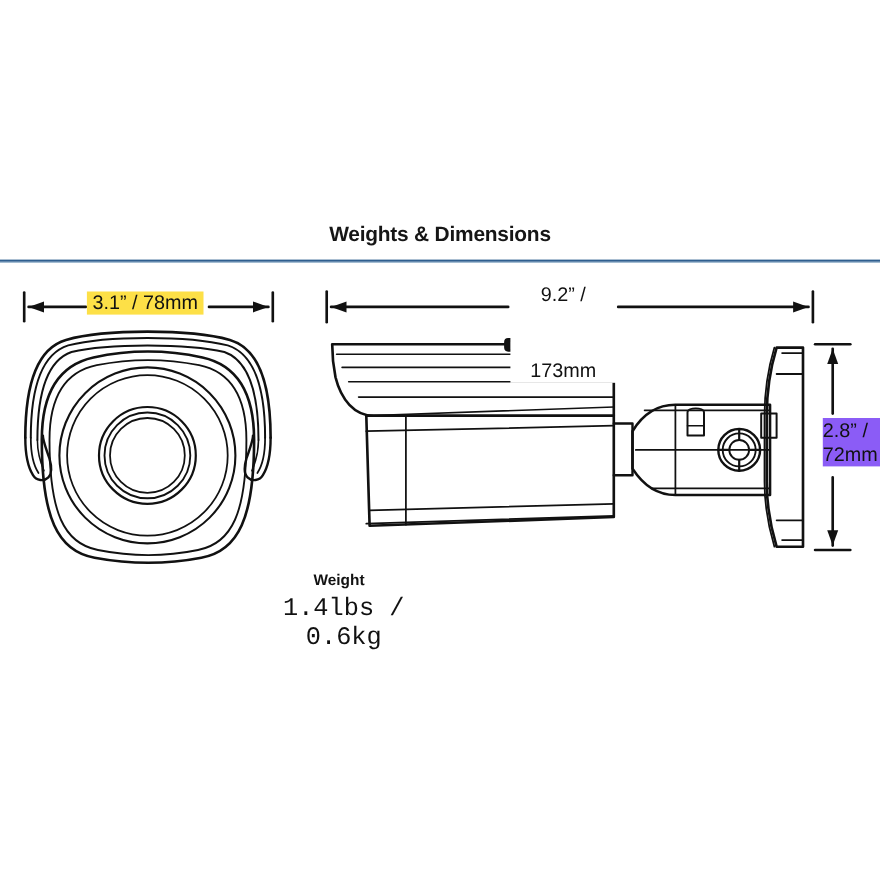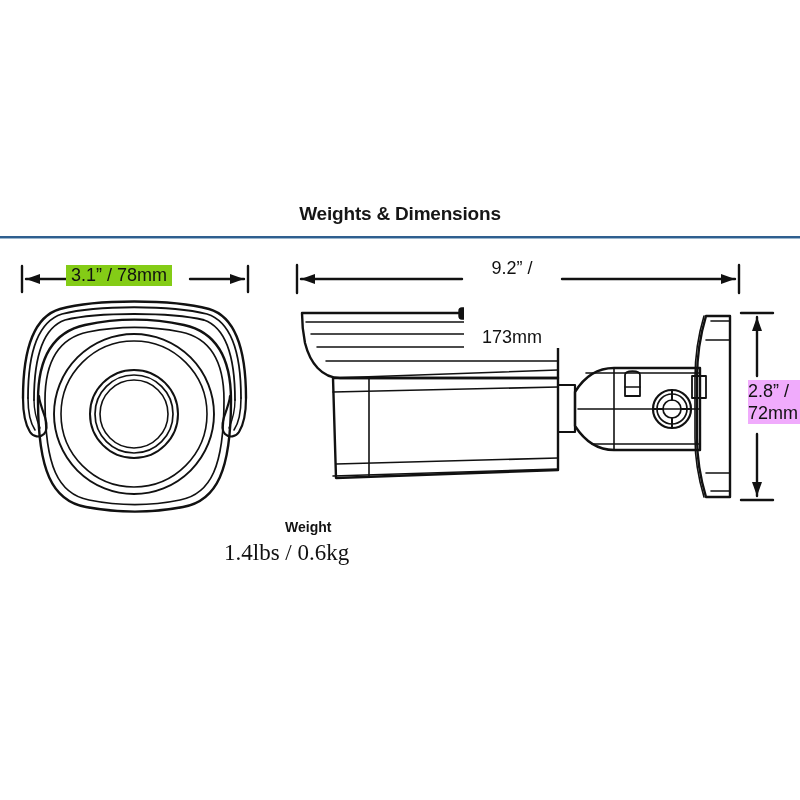--- a/index.html
+++ b/index.html
@@ -61,40 +61,40 @@
   }
   .dim-label {
     position: absolute;
     font-family: "Liberation Sans", sans-serif;
     font-size: 18px;
     color: #111111;
     white-space: nowrap;
     line-height: 21px;
   }
   #dim-width-label {
-    left: 66px;
+    left: 79px;
     top: 265px;
-    background: #84cc16;
+    background: #fde047;
     padding: 0 5px;
   }
   #dim-length-label {
     left: 464px;
     top: 258px;
     width: 96px;
     text-align: center;
     background: #ffffff;
   }
   #dim-length-label .l1 { display: block; }
   #dim-length-label .l2 { display: block; margin-top: 48px; }
   #dim-height-label {
     left: 748px;
     top: 380px;
     width: 52px;
     text-align: left;
-    background: #f0abfc;
+    background: #8b5cf6;
     line-height: 22px;
   }
   #dim-height-label .l1 { display: block; }
   #dim-height-label .l2 { display: block; }
 
   .weight-box {
     position: absolute;
     left: 224px;
     top: 529px;
     width: 177px;
@@ -113,23 +113,24 @@
     font-size: 14px;
     font-weight: bold;
     color: #121212;
     font-family: Liberation Sans, sans-serif;
   }
   .weight-value {
     position: absolute;
     left: 224px;
     top: 540px;
     width: 177px;
+    text-align: center;
     font-size: 23px;
     color: #111111;
-    font-family: Liberation Serif, serif;
+    font-family: Liberation Mono, monospace;
   }
 </style>
 </head>
 <body>
 
 <div id="stage">
 
   <div class="section-header">
     <span class="title">Weights &amp; Dimensions</span>
   </div>

